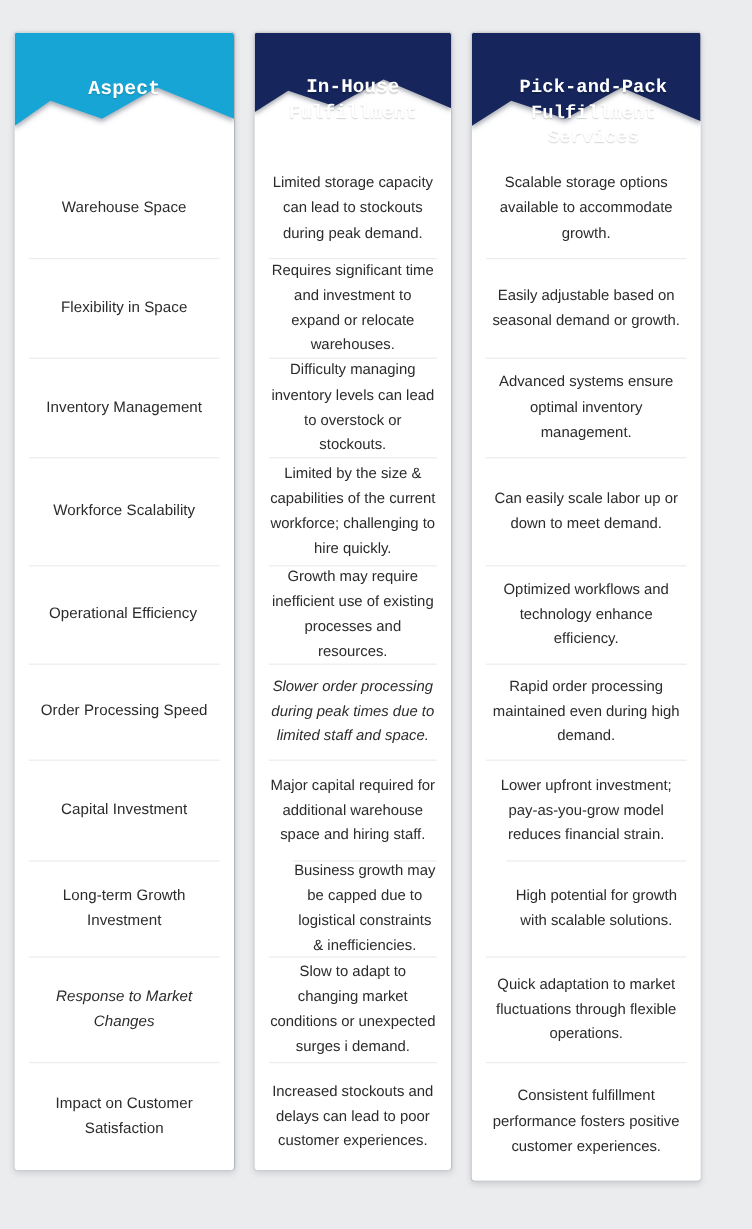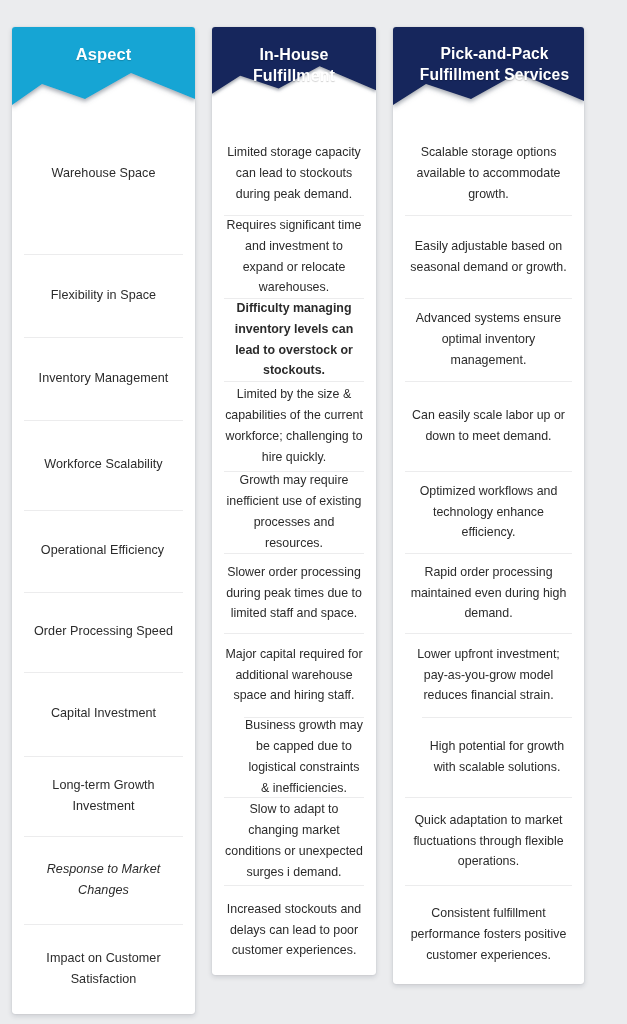--- a/index.html
+++ b/index.html
@@ -38,22 +38,23 @@
   .col-pickpack { width: 191px; }
 
   
   .col-header {
     position: relative;
     width: 100%;
     height: 105px;
     display: flex;
     align-items: flex-start;
     justify-content: center;
-    padding-top: 17px;
+    padding-top: 36px;
     overflow: hidden;
+    font-family: Liberation Mono, monospace;
   }
   .col-header .hdr-fill {
     position: absolute;
     inset: 0;
     z-index: 0;
   }
   .col-header .hdr-title {
     position: relative;
     z-index: 2;
     color: #ffffff;
@@ -117,21 +118,21 @@
           </filter>
         </defs>
         <path d="M0,0 H183 V72 L119,46 L73,72 L30,57 L0,78 Z" fill="#12a5d4" filter="url(#sh1)"></path>
       </svg>
       <div class="hdr-title">Aspect</div>
     </div>
     <div class="col-body">
         <div class="cell" style="height: 83px;">
           <span>Warehouse Space</span>
         </div>
-        <div class="cell" style="height: 83px; margin-top: 39px;">
+        <div class="cell" style="height: 83px;">
           <span>Flexibility in Space</span>
         </div>
         <div class="cell" style="height: 83px;">
           <span>Inventory Management</span>
         </div>
         <div class="cell" style="height: 90px;">
           <span>Workforce Scalability</span>
         </div>
         <div class="cell" style="height: 82px; padding-left: 10px;">
           <span>Operational Efficiency</span>
@@ -169,30 +170,30 @@
         <span>Fulfillment</span>
       </div>
     </div>
     <div class="col-body">
         <div class="cell" style="height: 83px;">
           <span>Limited storage capacity can lead to stockouts during peak demand.</span>
         </div>
         <div class="cell" style="height: 83px;">
           <span>Requires significant time and investment to expand or relocate warehouses.</span>
         </div>
-        <div class="cell" style="height: 83px; font-weight: bold;">
+        <div class="cell" style="height: 83px;">
           <span>Difficulty managing inventory levels can lead to overstock or stockouts.</span>
         </div>
         <div class="cell" style="height: 90px;">
           <span>Limited by the size &amp; capabilities of the current workforce; challenging to hire quickly.</span>
         </div>
         <div class="cell" style="height: 82px;">
           <span>Growth may require inefficient use of existing processes and resources.</span>
         </div>
-        <div class="cell" style="height: 80px;">
+        <div class="cell" style="height: 80px; font-style: italic;">
           <span>Slower order processing during peak times due to limited staff and space.</span>
         </div>
         <div class="cell" style="height: 84px;">
           <span>Major capital required for additional warehouse space and hiring staff.</span>
         </div>
         <div class="cell" style="height: 80px; margin-left: 20px;">
           <span>Business growth may be capped due to logistical constraints &amp; inefficiencies.</span>
         </div>
         <div class="cell" style="height: 88px;">
           <span>Slow to adapt to changing market conditions or unexpected surges i demand.</span>

